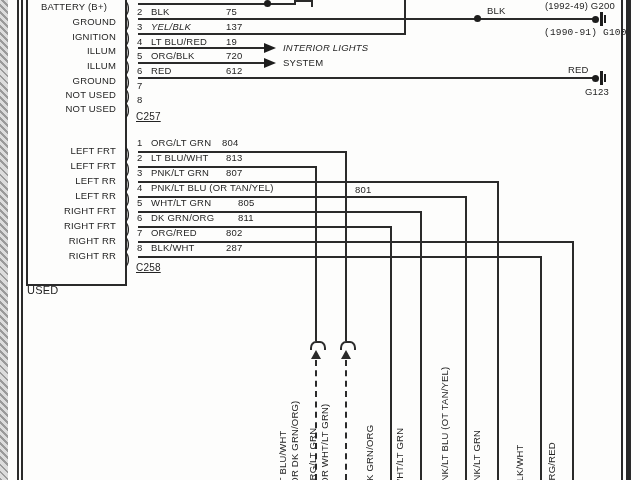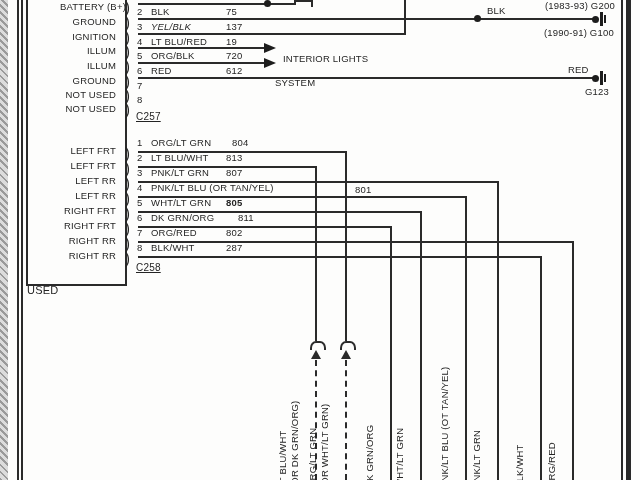--- a/index.html
+++ b/index.html
@@ -46,41 +46,41 @@
 
   <div class="hl" style="left:138px;top:3px;width:158px;"></div>
   <div class="dot" style="left:264px;top:0;"></div>
   <div class="vl" style="left:294px;top:0;height:5px;"></div>
   <div class="hl" style="left:294px;top:0;width:19px;"></div>
   <div class="vl" style="left:311px;top:0;height:7px;"></div>
 
   <div class="hl" style="left:138px;top:18px;width:455px;"></div>
   <div class="dot" style="left:474px;top:15px;"></div>
   <div class="txt" style="left:487px;top:6px;">BLK</div>
-  <div class="txt" style="left:545px;top:1px;">(1983-93) G200</div>
-  <div class="txt" style="left:544px;top:28px;">(1990-91) G100</div>
+  <div class="txt" style="left:545px;top:1px;">(1992-49) G200</div>
+  <div class="txt" style="left:544px;top:28px;font-family:Liberation Mono, monospace;">(1990-91) G100</div>
 
   <div class="vl" style="left:404px;top:0;height:35px;"></div>
   <div class="hl" style="left:138px;top:33px;width:268px;"></div>
 
   <div class="hl" style="left:138px;top:47px;width:128px;"></div>
   <div class="arrow" style="left:264px;top:43px;"></div>
-  <div class="txt" style="left:283px;top:54px;">INTERIOR LIGHTS</div>
+  <div class="txt" style="left:283px;top:43px;font-style:italic;">INTERIOR LIGHTS</div>
   <div class="hl" style="left:138px;top:62px;width:128px;"></div>
   <div class="arrow" style="left:264px;top:58px;"></div>
-  <div class="txt" style="left:275px;top:58px;margin-top:20px;">SYSTEM</div>
+  <div class="txt" style="left:283px;top:58px;">SYSTEM</div>
 
   <div class="hl" style="left:138px;top:77px;width:455px;"></div>
   <div class="txt" style="left:568px;top:65px;">RED</div>
   <div class="txt" style="left:585px;top:87px;">G123</div>
 
   <div class="txt" style="left:355px;top:185px;">801</div>
 
   <div id="c257-rows">
-      <div class="lblcol" style="left:36px;top:2px;">BATTERY (B+)</div>
+      <div class="lblcol" style="left:17px;top:2px;">BATTERY (B+)</div>
       <div class="paren" style="left:125px;top:0px;">)</div>
       <div class="txt" style="left:137px;top:7px;">2</div>
       <div class="txt" style="left:151px;top:7px;">BLK</div>
       <div class="txt" style="left:226px;top:7px;">75</div>
       <div class="lblcol" style="left:26px;top:17px;">GROUND</div>
       <div class="paren" style="left:125px;top:15px;">)</div>
       <div class="txt" style="left:137px;top:22px;">3</div>
       <div class="txt" style="left:151px;top:22px;font-style:italic;">YEL/BLK</div>
       <div class="txt" style="left:226px;top:22px;">137</div>
       <div class="lblcol" style="left:26px;top:32px;">IGNITION</div>
@@ -105,21 +105,21 @@
       <div class="paren" style="left:125px;top:88px;">)</div>
       <div class="txt" style="left:137px;top:95px;">8</div>
       <div class="lblcol" style="left:26px;top:104px;">NOT USED</div>
       <div class="paren" style="left:125px;top:102px;">)</div>
     </div>
   <div id="c258-rows">
       <div class="lblcol" style="left:26px;top:146px;">LEFT FRT</div>
       <div class="paren" style="left:125px;top:146px;">)</div>
       <div class="txt" style="left:137px;top:138px;">1</div>
       <div class="txt" style="left:151px;top:138px;">ORG/LT GRN</div>
-      <div class="txt" style="left:232px;top:138px;">804</div>
+      <div class="txt" style="left:222px;top:138px;">804</div>
       <div class="hl" style="left:138px;top:151px;width:209px;"></div>
       <div class="lblcol" style="left:26px;top:161px;">LEFT FRT</div>
       <div class="paren" style="left:125px;top:161px;">)</div>
       <div class="txt" style="left:137px;top:153px;">2</div>
       <div class="txt" style="left:151px;top:153px;">LT BLU/WHT</div>
       <div class="txt" style="left:226px;top:153px;">813</div>
       <div class="hl" style="left:138px;top:166px;width:179px;"></div>
       <div class="lblcol" style="left:26px;top:176px;">LEFT RR</div>
       <div class="paren" style="left:125px;top:176px;">)</div>
       <div class="txt" style="left:137px;top:168px;">3</div>
@@ -128,21 +128,21 @@
       <div class="hl" style="left:138px;top:181px;width:361px;"></div>
       <div class="lblcol" style="left:26px;top:191px;">LEFT RR</div>
       <div class="paren" style="left:125px;top:191px;">)</div>
       <div class="txt" style="left:137px;top:183px;">4</div>
       <div class="txt" style="left:151px;top:183px;">PNK/LT BLU (OR TAN/YEL)</div>
       <div class="hl" style="left:138px;top:196px;width:329px;"></div>
       <div class="lblcol" style="left:26px;top:206px;">RIGHT FRT</div>
       <div class="paren" style="left:125px;top:206px;">)</div>
       <div class="txt" style="left:137px;top:198px;">5</div>
       <div class="txt" style="left:151px;top:198px;">WHT/LT GRN</div>
-      <div class="txt" style="left:226px;top:198px;font-weight:bold;">805</div>
+      <div class="txt" style="left:238px;top:198px;">805</div>
       <div class="hl" style="left:138px;top:211px;width:284px;"></div>
       <div class="lblcol" style="left:26px;top:221px;">RIGHT FRT</div>
       <div class="paren" style="left:125px;top:221px;">)</div>
       <div class="txt" style="left:137px;top:213px;">6</div>
       <div class="txt" style="left:151px;top:213px;">DK GRN/ORG</div>
       <div class="txt" style="left:226px;top:213px;padding-left:12px;">811</div>
       <div class="hl" style="left:138px;top:226px;width:254px;"></div>
       <div class="lblcol" style="left:26px;top:236px;">RIGHT RR</div>
       <div class="paren" style="left:125px;top:236px;">)</div>
       <div class="txt" style="left:137px;top:228px;">7</div>

